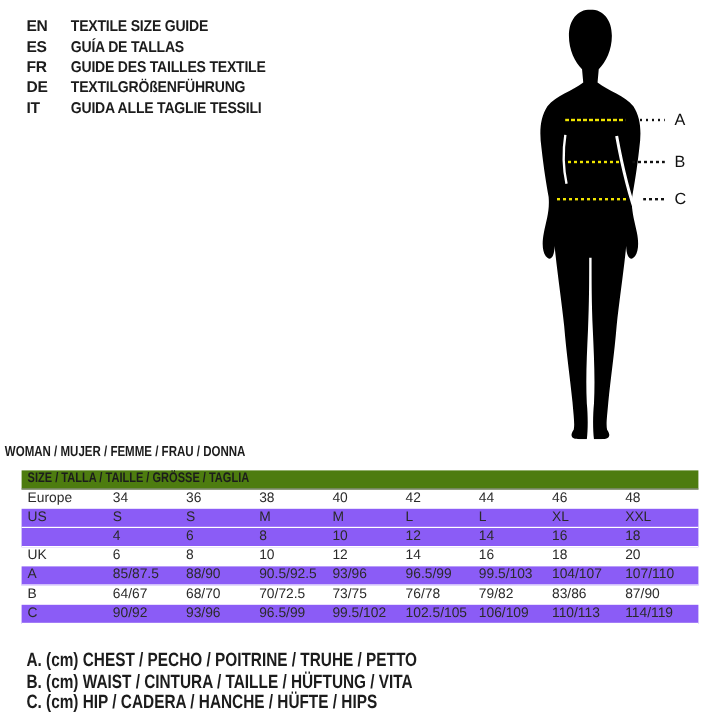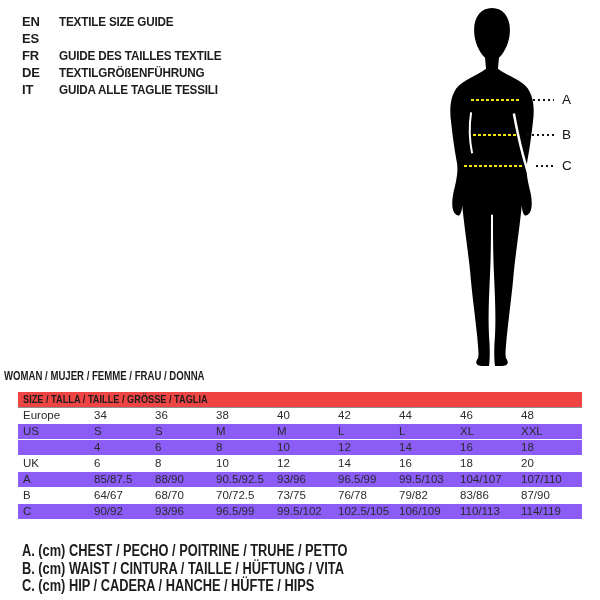--- a/index.html
+++ b/index.html
@@ -33,41 +33,42 @@
   .mlabel{position:absolute;font-size:13.5px;color:#111;line-height:14px;}
   .lA{left:562px;top:93px;}
   .lB{left:562px;top:128px;}
   .lC{left:562px;top:159px;}
 
   
   .woman-line{position:absolute;left:4px;top:369px;font-weight:bold;font-size:12px;}
 
   
   .size-table{position:absolute;left:18px;top:392px;width:564px;font-size:11.5px;}
-  .thead{height:15px;line-height:15px;background:#ef4444;border-bottom:1px solid #8f8f8f;
+  .thead{height:15px;line-height:15px;background:#4d7c0f;border-bottom:1px solid #8f8f8f;
          font-weight:bold;padding-left:5px;}
   .trow{display:flex;height:15px;line-height:15px;border-bottom:1px solid #ffffff;}
   .trow.shaded{background:#8b5cf6;}
   .tlabel{flex:0 0 71px;padding-left:5px;text-align:left;color:#2a2a2a;}
   .tcell{flex:1 1 0;text-align:left;color:#2a2a2a;}
 
   
   .legend-block{position:absolute;left:22px;top:542px;}
   .legend-row{height:17.5px;line-height:17.5px;font-weight:bold;font-size:16px;}
 </style>
 </head>
 <body>
 
 <div class="lang-block">
     <div class="lang-row">
       <span class="lang-code">EN</span>
       <span class="lang-label"><span class="cond-s">TEXTILE SIZE GUIDE</span></span>
     </div>
     <div class="lang-row">
       <span class="lang-code">ES</span>
+      <span class="lang-label"><span class="cond-s">GUÍA DE TALLAS</span></span>
     </div>
     <div class="lang-row">
       <span class="lang-code">FR</span>
       <span class="lang-label"><span class="cond-s">GUIDE DES TAILLES TEXTILE</span></span>
     </div>
     <div class="lang-row">
       <span class="lang-code">DE</span>
       <span class="lang-label"><span class="cond-s">TEXTILGRÖßENFÜHRUNG</span></span>
     </div>
     <div class="lang-row">

